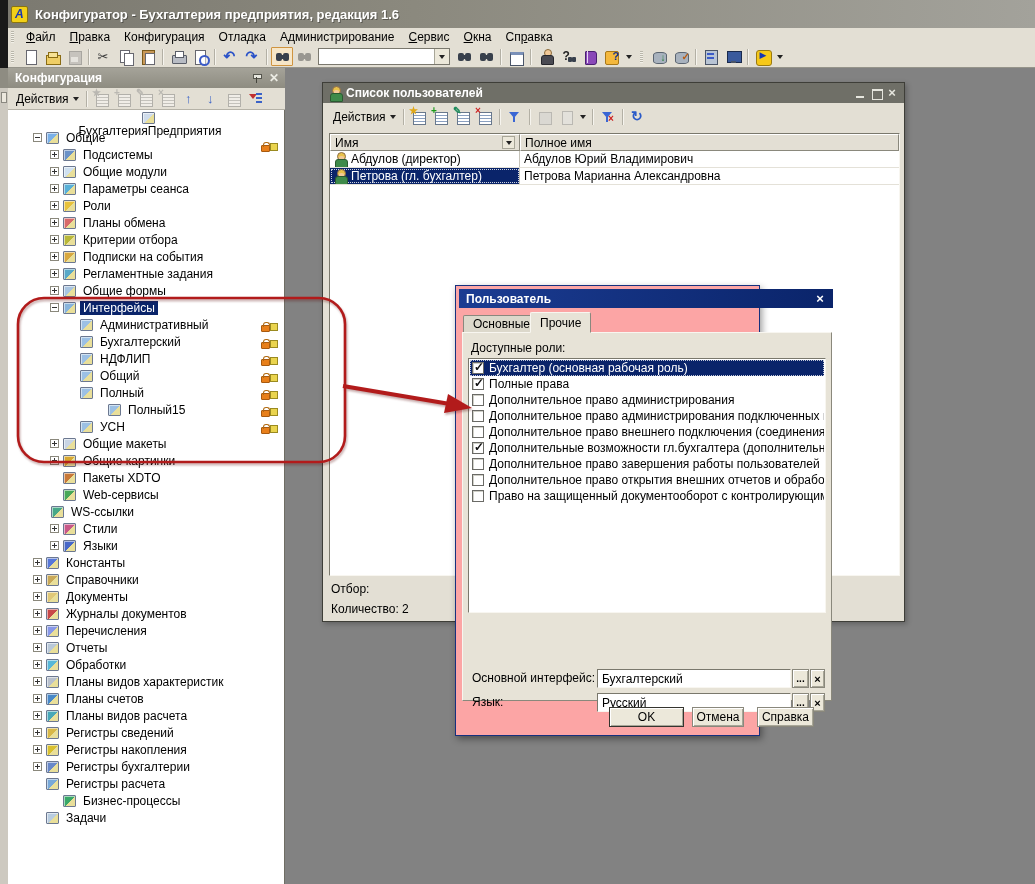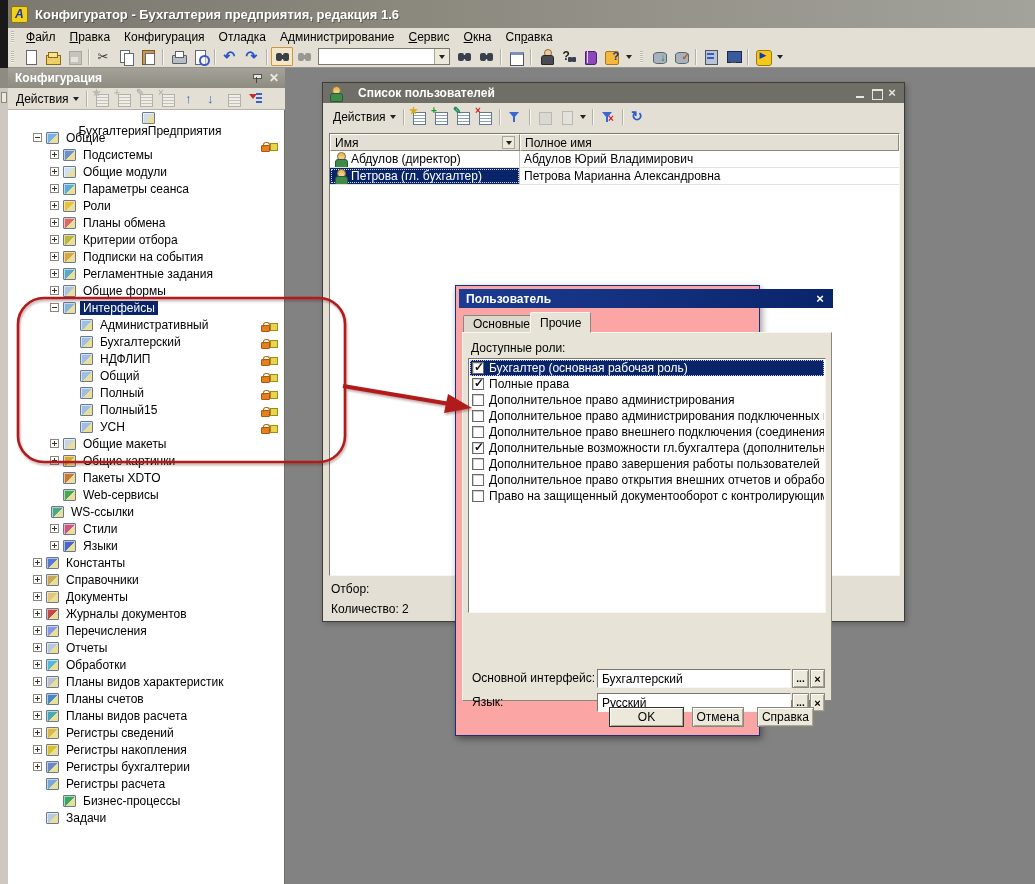--- a/index.html
+++ b/index.html
@@ -127,21 +127,21 @@
   .lockwrap .pk { position:absolute; right:0; bottom:1px; width:8px; height:8px; background:#ead44e; border:1px solid #9a8a20;}
   .lockwrap .lk { position:absolute; left:0; bottom:0; width:9px; height:7px; background:#e87f1a; border:1px solid #a85a10; border-radius:1px;}
   .lockwrap .lk::before { content:''; position:absolute; left:1px; top:-4px; width:5px; height:4px;
     border:1px solid #b06a12; border-bottom:none; border-radius:3px 3px 0 0;}
 
   
   .uwin { position:absolute; left:322px; top:82px; width:583px; height:540px; background:#e3dfd4;
     border:1px solid #3e3e38; z-index:20; box-shadow:2px 2px 5px rgba(0,0,0,.25);}
   .uwin-title { position:absolute; left:0; top:0; width:100%; height:20px; background:#6f6f67;
     display:flex; align-items:center; padding:0 4px 0 6px; color:#fff;}
-  .uwin-title .t { font-weight:bold; margin-left:16px; flex:1; }
+  .uwin-title .t { font-weight:bold; margin-left:4px; flex:1; }
   .wbtn { width:16px; height:14px; position:relative; flex:none; }
   .wb-min::before { content:''; position:absolute; left:4px; top:10px; width:8px; height:2px; background:#e6e6de;}
   .wb-max::before { content:''; position:absolute; left:4px; top:3px; width:9px; height:8px; border:1px solid #e6e6de; border-top-width:2px;}
   .wb-close { color:#e6e6de; font-weight:bold; font-size:13px; text-align:center; line-height:14px;}
   .uwin-toolbar { position:absolute; left:2px; top:21px; width:579px; height:25px; background:#e3dfd4;
     display:flex; align-items:center; padding-left:4px;}
   .ulist { position:absolute; left:6px; top:50px; width:571px; height:443px; background:#fff;
     border:1px solid; border-color:#7a786c #f8f6f0 #f8f6f0 #7a786c;}
   .uhead { display:flex; height:17px; }
   .uhc { background:#e3dfd4; border:1px solid; border-color:#fff #8a887c #8a887c #fff;
@@ -485,21 +485,21 @@
         </div>
         <div class="trow" style="padding-left: 59px;">
           <span class="exp"></span>
           <span class="tico" style="background: linear-gradient(135deg, rgb(156, 192, 228) 55%, rgb(233, 223, 154) 56%);"></span>
           <span class="tlabel">Полный</span>
           <span class="lockwrap">
             <span class="pk"></span>
             <span class="lk"></span>
           </span>
         </div>
-        <div class="trow" style="padding-left: 59px;">
+        <div class="trow" style="padding-left: 87px;">
           <span class="exp"></span>
           <span class="tico" style="background: linear-gradient(135deg, rgb(156, 192, 228) 55%, rgb(233, 223, 154) 56%);"></span>
           <span class="tlabel">Полный15</span>
           <span class="lockwrap">
             <span class="pk"></span>
             <span class="lk"></span>
           </span>
         </div>
         <div class="trow" style="padding-left: 59px;">
           <span class="exp"></span>

